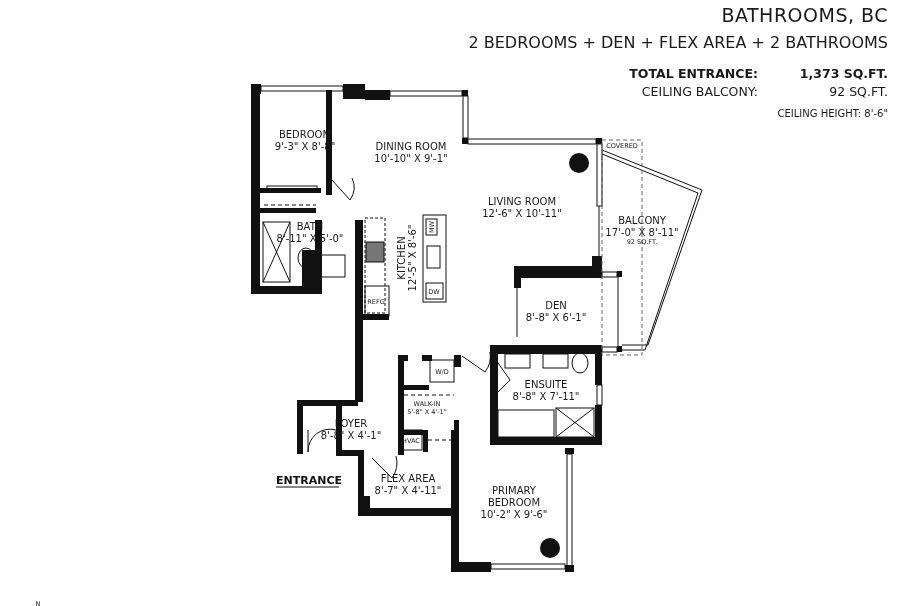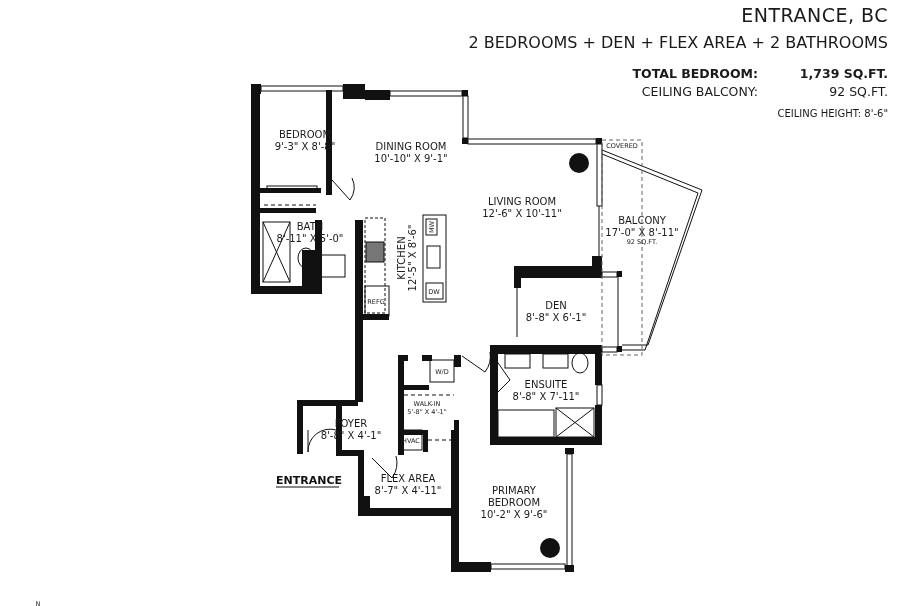--- a/index.html
+++ b/index.html
@@ -14,25 +14,25 @@
   #covered { top:84px; }
   #ceiling { top:108px; font-size:10px; right:22px; }
   svg { position:absolute; left:0; top:0; }
   .rl { font-family:"DejaVu Sans", sans-serif; font-size:10px; fill:#1a1a1a; text-anchor:middle; }
   .rs { font-size:6.5px; }
   .entr { font-family:"DejaVu Sans", sans-serif; font-weight:bold; font-size:11px; fill:#111; }
 </style>
 </head>
 <body>
 
-<div id="city" class="hdr">ENTRANCE, BC</div>
+<div id="city" class="hdr">BATHROOMS, BC</div>
 <div id="summary" class="hdr">2 BEDROOMS + DEN + FLEX AREA + 2 BATHROOMS</div>
 <div id="total" class="area-row">
-  <span class="lbl">TOTAL BEDROOM:</span>
-  <span class="val">1,739 SQ.FT.</span>
+  <span class="lbl">TOTAL ENTRANCE:</span>
+  <span class="val">1,373 SQ.FT.</span>
 </div>
 <div id="covered" class="area-row">
   <span class="lbl">CEILING BALCONY:</span>
   <span class="val">92 SQ.FT.</span>
 </div>
 <div id="ceiling" class="hdr">CEILING HEIGHT: 8'-6"</div>
 
 <svg width="910" height="606" viewBox="0 0 910 606">
   <g fill="#111">
 

